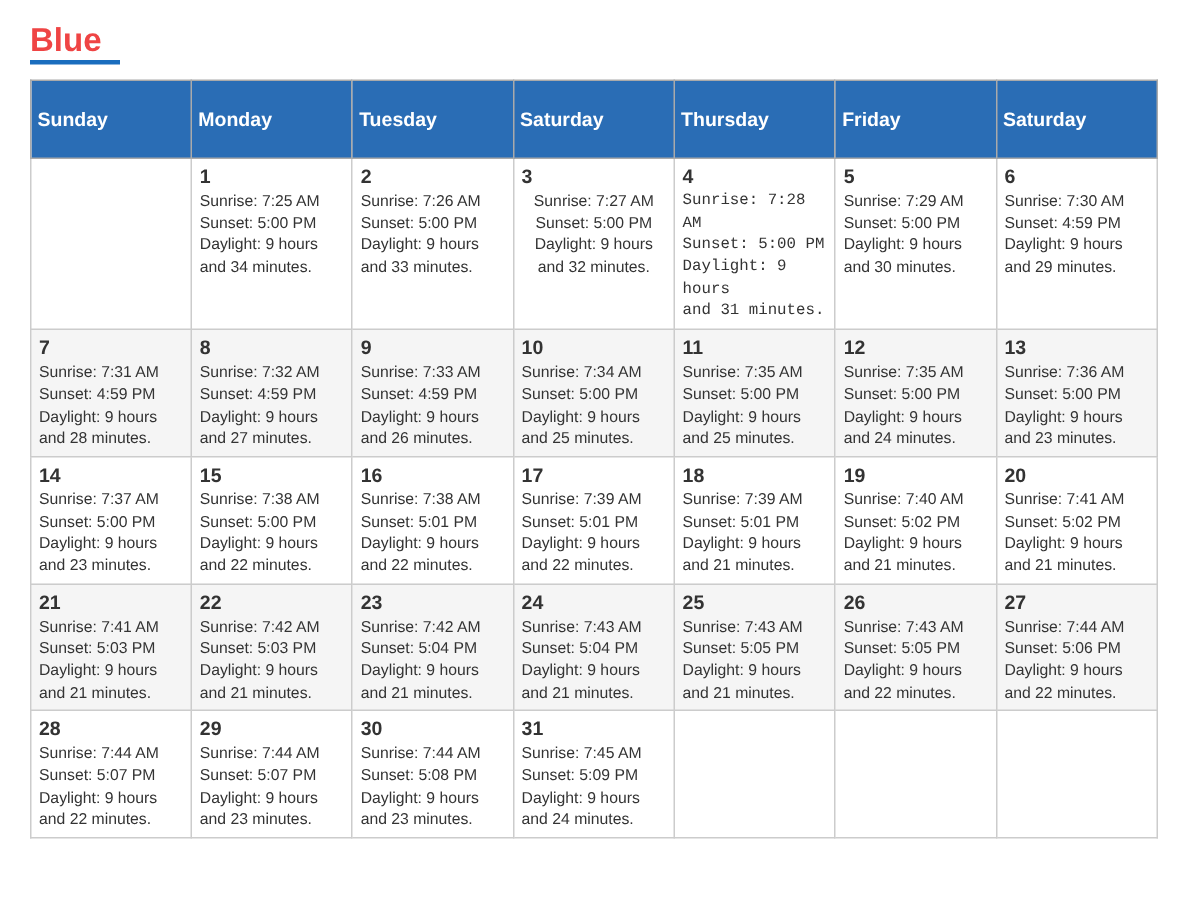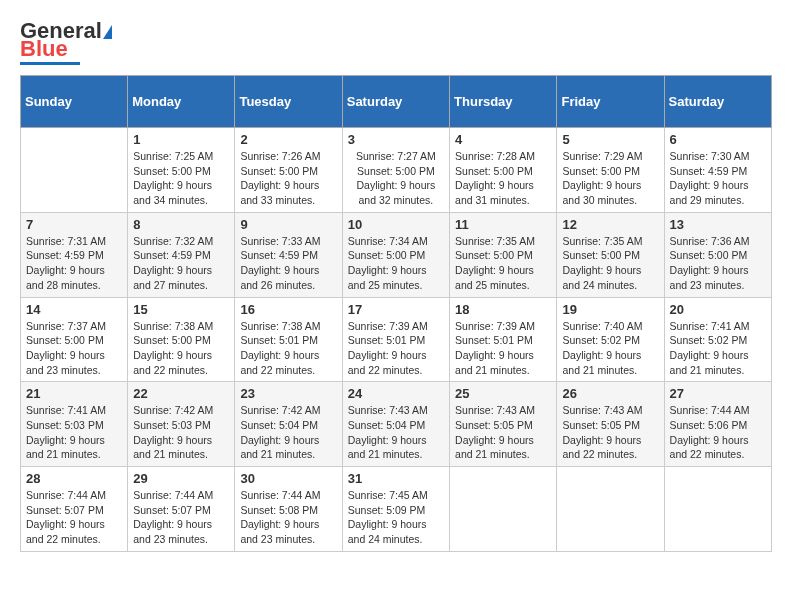--- a/index.html
+++ b/index.html
@@ -83,25 +83,20 @@
     }
     .empty-cell {
       background: #f9f9f9;
     }
   </style>
 </head>
 <body>
 
 <div class="header">
   <div class="logo">
-    <div style="display:flex;align-items:center;">
-      <span class="logo-text">
-        <span style="color:#333;">General</span><span style="display:inline-block;width:0;height:0;border-left:9px solid transparent;border-bottom:14px solid #1a6dbe;margin:0 2px 0 1px;vertical-align:middle;"></span>
-      </span>
-    </div>
     <div style="display:flex;align-items:center;margin-top:-4px;">
       <span class="logo-text" style="color:#ef4444;font-size:22px;font-weight:bold;">Blue</span>
     </div>
     <div class="logo-line"></div>
   </div>
   <div class="title-section">
     <div class="month-title"></div>
     <div class="location"></div>
   </div>
 </div>
@@ -137,21 +132,21 @@
         </td>
         <td>
           <span class="day-num">3</span>
           <div class="day-info" style="white-space: pre-line; text-align: center;">Sunrise: 7:27 AM
 Sunset: 5:00 PM
 Daylight: 9 hours
 and 32 minutes.</div>
         </td>
         <td>
           <span class="day-num">4</span>
-          <div class="day-info" style="white-space: pre-line;">Sunrise: 7:28 AM
+          <div class="day-info" style="white-space: pre-line; font-family: Liberation Mono, monospace;">Sunrise: 7:28 AM
 Sunset: 5:00 PM
 Daylight: 9 hours
 and 31 minutes.</div>
         </td>
         <td>
           <span class="day-num">5</span>
           <div class="day-info" style="white-space: pre-line;">Sunrise: 7:29 AM
 Sunset: 5:00 PM
 Daylight: 9 hours
 and 30 minutes.</div>

